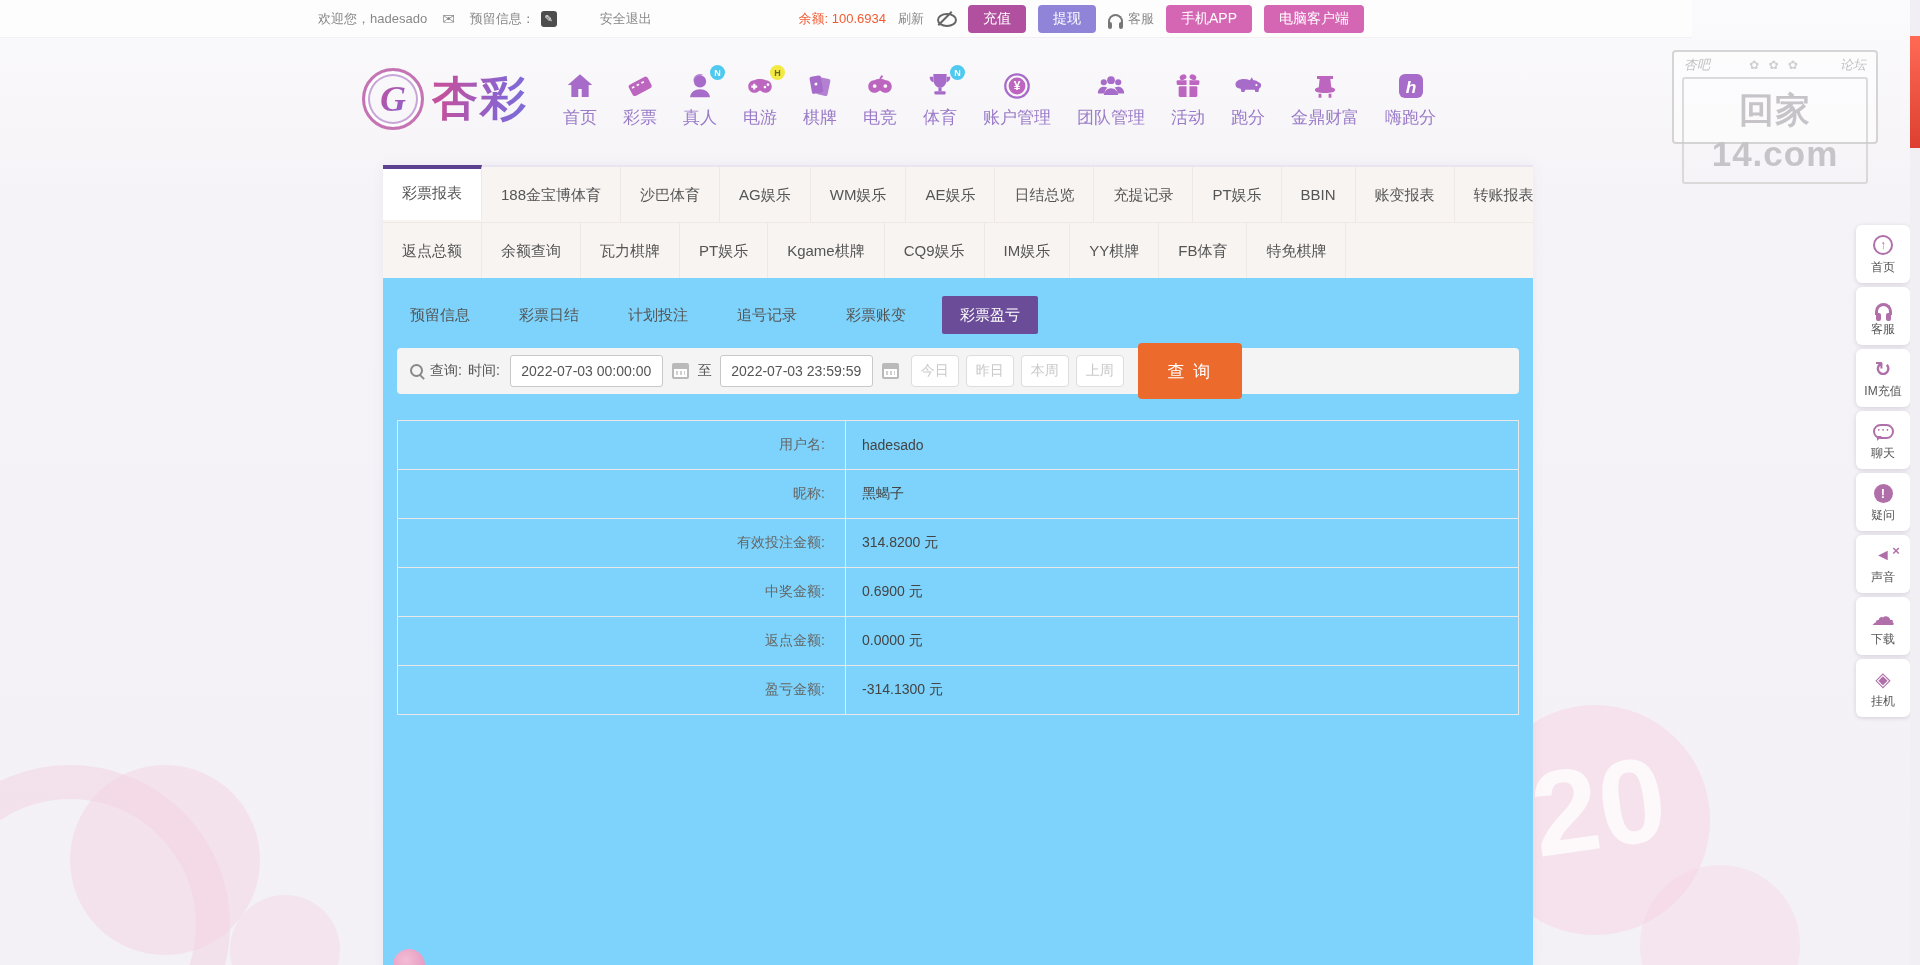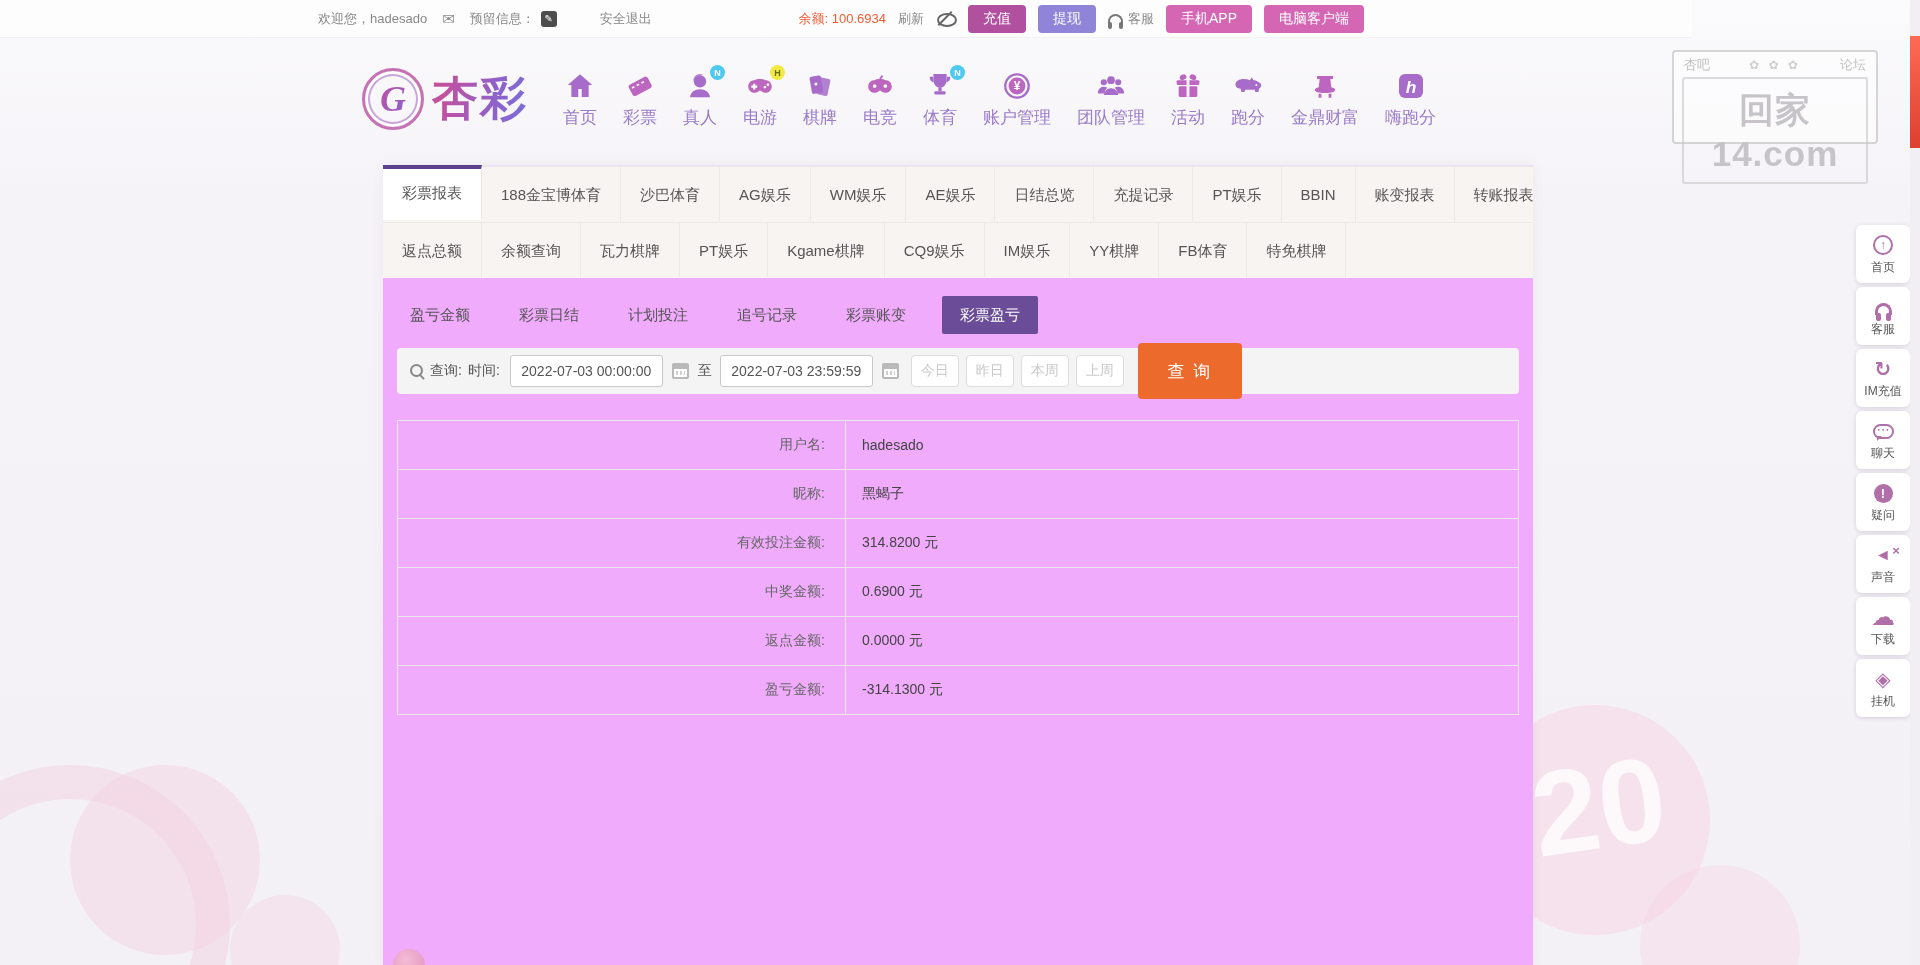--- a/index.html
+++ b/index.html
@@ -66,27 +66,27 @@
   .nav-ico svg { width:32px; height:32px; fill:#a76cc9; }
   .nav-item:nth-child(even) .nav-ico svg { fill:#bc66c0; }
   .nav-badge { position:absolute; top:-4px; right:-8px; width:15px; height:15px; border-radius:50%;
     font-size:9px; font-weight:bold; display:flex; align-items:center; justify-content:center; }
   .nav-label { font-size:17px; color:#9a7bc8; margin-top:3px; white-space:nowrap; }
   
   .watermark { position:absolute; top:12px; right:42px; width:206px; height:94px;
     border:2px solid rgba(199,199,199,.75); border-radius:4px; background:rgba(255,255,255,.55);
     color:#c2c2c2; }
   .wm-top { display:flex; justify-content:space-between; align-items:center; font-size:13px;
-    padding:4px 10px 0; }
+    padding:4px 10px 0;font-style:italic; }
   .wm-flourish { font-size:12px; letter-spacing:3px; color:#cfcfcf; }
   .wm-site { margin:3px 8px 0; border:2px solid rgba(199,199,199,.6); border-radius:3px;
     text-align:center; font-size:35px; font-weight:bold; color:#c6c4c8; padding:8px 0;
     letter-spacing:1px; }
   
-  .panel { position:absolute; left:383px; top:165px; width:1150px; height:800px; background:#f0abfc;
+  .panel { position:absolute; left:383px; top:165px; width:1150px; height:800px; background:#7dd3fc;
     box-shadow:0 0 10px rgba(120,100,150,.08); overflow:hidden; }
   .tabstrip { background:#f8f4f2; border-top:2px solid #eae3f1; }
   .tabrow { display:flex; }
   .tabrow1 { border-bottom:1px solid #efe9e5; }
   .tab { height:55px; line-height:55px; padding:0 19px; font-size:15px; color:#555;
     border-right:1px solid #efe9e5; cursor:pointer; white-space:nowrap; position:relative; }
   .tab.active { background:#fff; border-top:4px solid #5d4191; line-height:48px; margin-top:-2px; }
   
   .subtabs { display:flex; align-items:center; margin:18px 0 0 14px; }
   .subtab { height:38px; line-height:38px; padding:0 13px; margin-right:23px; font-size:15px;
@@ -373,21 +373,21 @@
         <div class="tab">PT娱乐</div>
         <div class="tab">Kgame棋牌</div>
         <div class="tab">CQ9娱乐</div>
         <div class="tab">IM娱乐</div>
         <div class="tab">YY棋牌</div>
         <div class="tab">FB体育</div>
         <div class="tab">特免棋牌</div>
       </div>
   </div>
   <div class="subtabs" id="subtabs">
-      <div class="subtab">盈亏金额</div>
+      <div class="subtab">预留信息</div>
       <div class="subtab">彩票日结</div>
       <div class="subtab">计划投注</div>
       <div class="subtab">追号记录</div>
       <div class="subtab">彩票账变</div>
       <div class="subtab active">彩票盈亏</div>
     </div>
   <div class="querybar">
     <span class="search-ico"></span>
     <span class="q-label">查询:</span>
     <span class="q-label">时间:</span>

